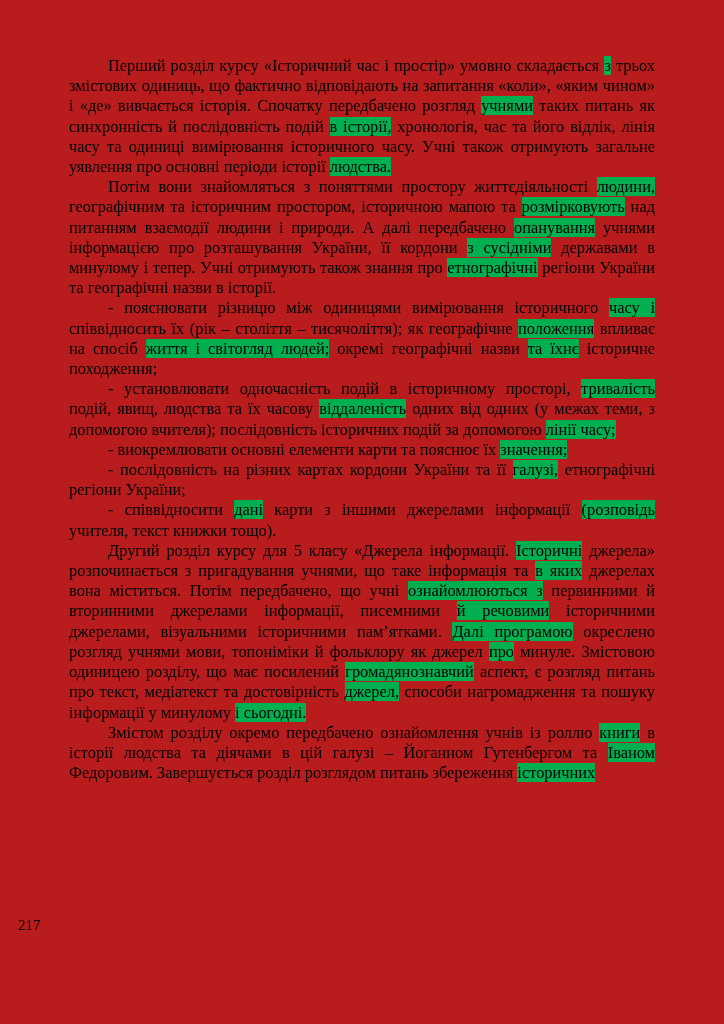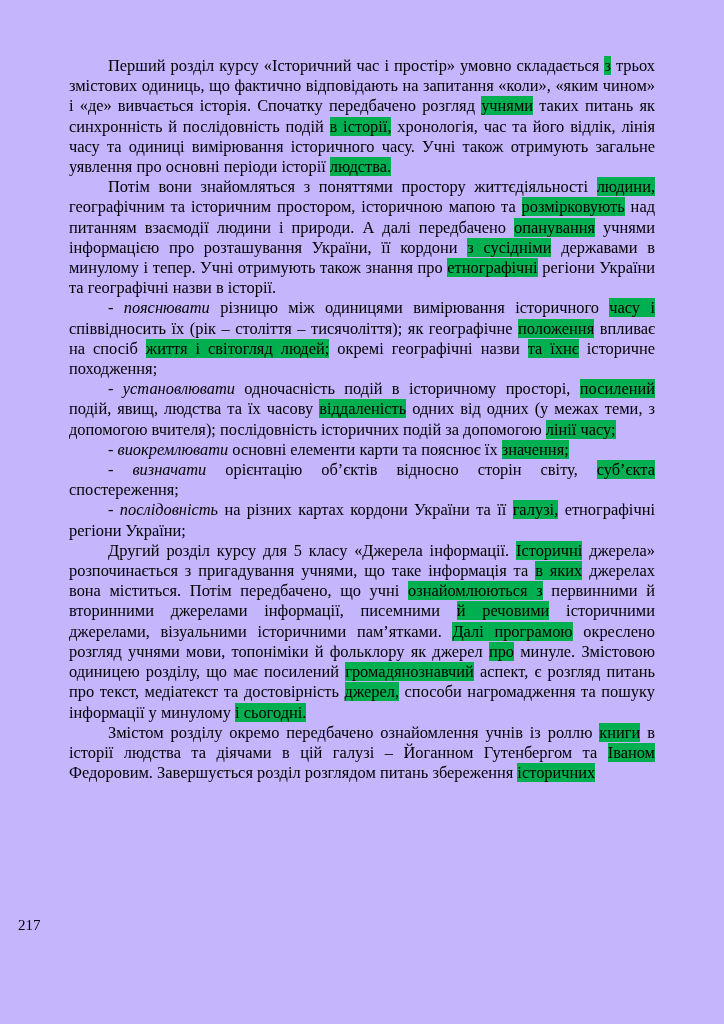--- a/index.html
+++ b/index.html
@@ -1,61 +1,61 @@
 <!DOCTYPE html>
 <html lang="uk" style="--hl: #00B050;"><head>
 <meta charset="utf-8">
 <style>
   html, body { margin: 0; padding: 0; background: #e8e8e8; }
   .page {
     position: relative;
     width: 724px;
     height: 1024px;
     margin: 0 auto;
-    background: #c4b5fd;
+    background: #b91c1c;
     overflow: hidden;
     font-family: "Liberation Serif", "DejaVu Serif", serif;
     color: #000000;
   }
   .content {
     position: absolute;
     left: 69px;
     top: 56px;
     width: 586px;
     font-size: 16.4px;
     line-height: 20.2px;
     text-align: justify;
     hyphens: none;
   }
   .content p.para {
     margin: 0;
     text-indent: 39px;
   }
-  .it { font-style: italic; }
+  .it { }
   .hl { background-color: var(--hl, #00B050); }
   .page-number {
     position: absolute;
     top: 916px;
     left: 0;
     width: 100%;
     text-align: left;
     font-size: 15px;
     line-height: 18px;
     padding-left: 18px;
   }
 </style>
 </head>
 <body>
 
 <div class="page">
   <div class="content">
       <p class="para"><span>Перший розділ курсу «Історичний час і простір» умовно складається </span><span class="hl">з</span><span> трьох змістових одиниць, що фактично відповідають на запитання «коли», «яким чином» і «де» вивчається історія. Спочатку передбачено розгляд </span><span class="hl">учнями</span><span> таких питань як синхронність й послідовність подій </span><span class="hl">в історії,</span><span> хронологія, час та його відлік, лінія часу та одиниці вимірювання історичного часу. Учні також отримують загальне уявлення про основні періоди історії </span><span class="hl">людства.</span></p>
       <p class="para"><span>Потім вони знайомляться з поняттями простору життєдіяльності </span><span class="hl">людини,</span><span> географічним та історичним простором, історичною мапою та </span><span class="hl">розмірковують</span><span> над питанням взаємодії людини і природи. А далі передбачено </span><span class="hl">опанування</span><span> учнями інформацією про розташування України, її кордони </span><span class="hl">з сусідніми</span><span> державами в минулому і тепер. Учні отримують також знання про </span><span class="hl">етнографічні</span><span> регіони України та географічні назви в історії.</span></p>
       <p class="para"><span>- </span><span class="it">пояснювати</span><span> різницю між одиницями вимірювання історичного </span><span class="hl">часу і</span><span> співвідносить їх (рік – століття – тисячоліття);  як географічне </span><span class="hl">положення</span><span> впливає на спосіб </span><span class="hl">життя і світогляд людей;</span><span> окремі географічні назви </span><span class="hl">та їхнє</span><span> історичне походження;</span></p>
-      <p class="para"><span>- </span><span class="it">установлювати</span><span> одночасність подій в історичному просторі, </span><span class="hl">посилений</span><span> подій, явищ, людства та їх часову </span><span class="hl">віддаленість</span><span> одних від одних (у межах теми, з допомогою вчителя); послідовність історичних подій за допомогою </span><span class="hl">лінії часу;</span></p>
+      <p class="para"><span>- </span><span class="it">установлювати</span><span> одночасність подій в історичному просторі, </span><span class="hl">тривалість</span><span> подій, явищ, людства та їх часову </span><span class="hl">віддаленість</span><span> одних від одних (у межах теми, з допомогою вчителя); послідовність історичних подій за допомогою </span><span class="hl">лінії часу;</span></p>
       <p class="para"><span>- </span><span class="it">виокремлювати</span><span> основні елементи карти та пояснює їх </span><span class="hl">значення;</span></p>
-      <p class="para"><span>- </span><span class="it">визначати</span><span> орієнтацію об’єктів відносно сторін світу, </span><span class="hl">суб’єкта</span><span> спостереження;</span></p>
       <p class="para"><span>- </span><span class="it">послідовність</span><span> на різних картах кордони України та її </span><span class="hl">галузі,</span><span> етнографічні регіони України;</span></p>
+      <p class="para"><span>- </span><span class="it">співвідносити</span><span> </span><span class="hl">дані</span><span> карти з іншими джерелами інформації </span><span class="hl">(розповідь</span><span> учителя, текст книжки тощо).</span></p>
       <p class="para"><span>Другий розділ курсу для 5 класу «Джерела інформації. </span><span class="hl">Історичні</span><span> джерела» розпочинається з пригадування учнями, що таке інформація та </span><span class="hl">в яких</span><span> джерелах вона міститься. Потім передбачено, що учні </span><span class="hl">ознайомлюються з</span><span> первинними й вторинними джерелами інформації, писемними </span><span class="hl">й речовими</span><span> історичними джерелами, візуальними історичними пам’ятками. </span><span class="hl">Далі програмою</span><span> окреслено розгляд учнями мови, топоніміки й фольклору як джерел </span><span class="hl">про</span><span> минуле. Змістовою одиницею розділу, що має посилений </span><span class="hl">громадянознавчий</span><span> аспект, є розгляд питань про текст, медіатекст та достовірність </span><span class="hl">джерел,</span><span> способи нагромадження та пошуку інформації у минулому </span><span class="hl">і сьогодні.</span></p>
       <p class="para"><span>Змістом розділу окремо передбачено ознайомлення учнів із роллю </span><span class="hl">книги</span><span> в історії людства та діячами в цій галузі – Йоганном Гутенбергом та </span><span class="hl">Іваном</span><span> Федоровим. Завершується розділ розглядом питань збереження </span><span class="hl">історичних</span></p>
     </div>
   <div class="page-number">217</div>
 </div>
 
 </body></html>

